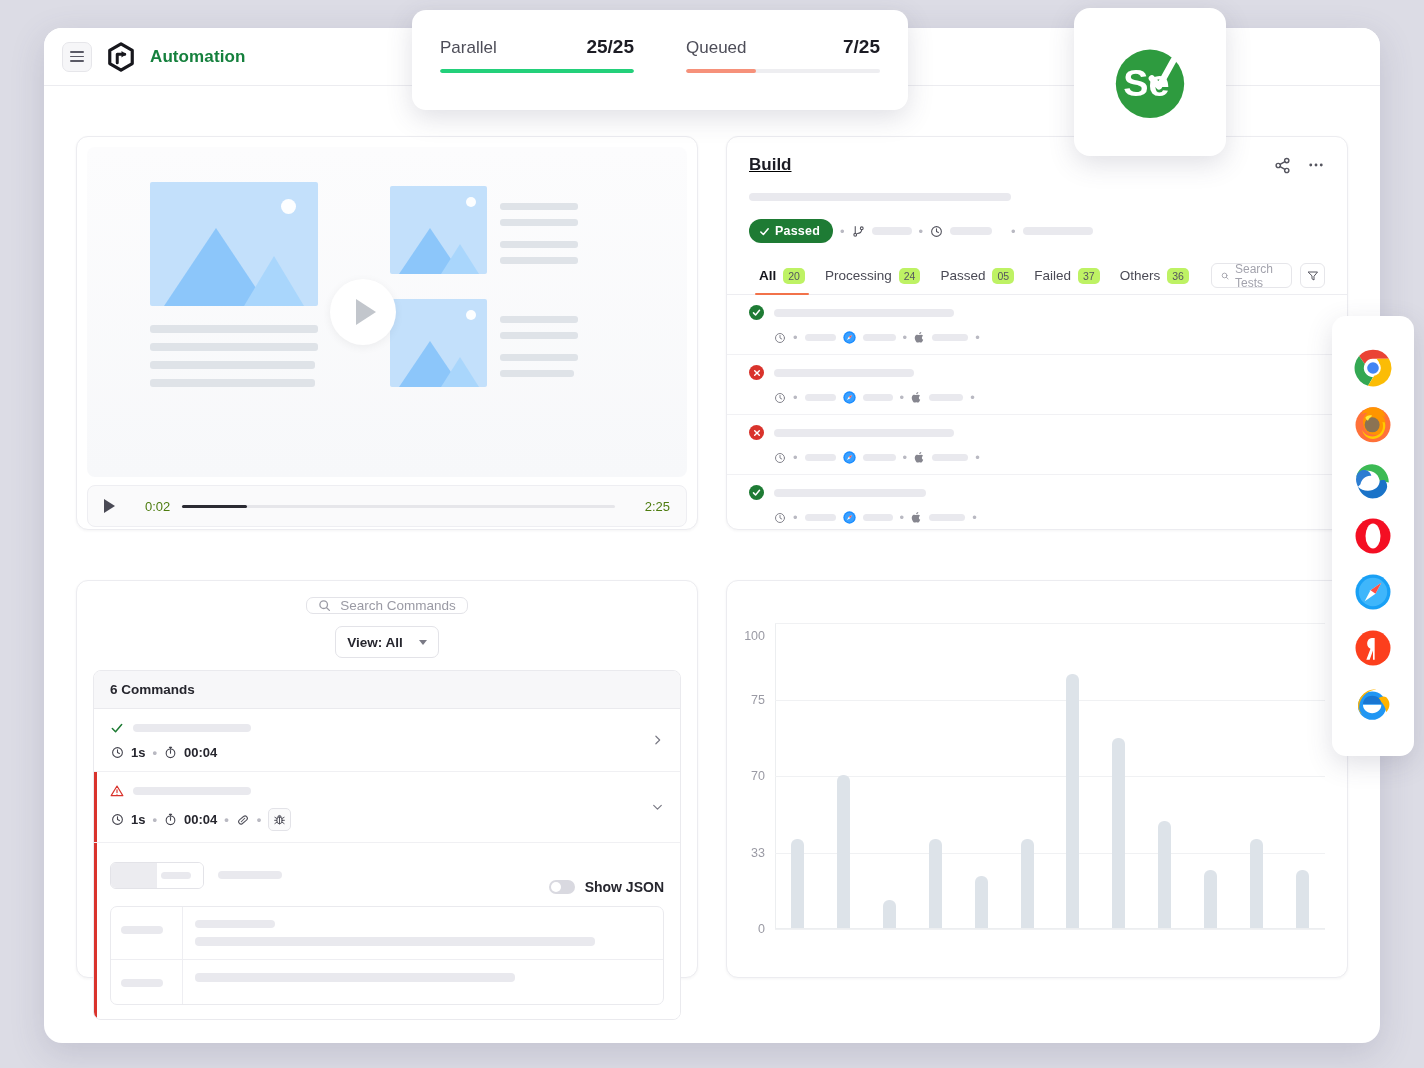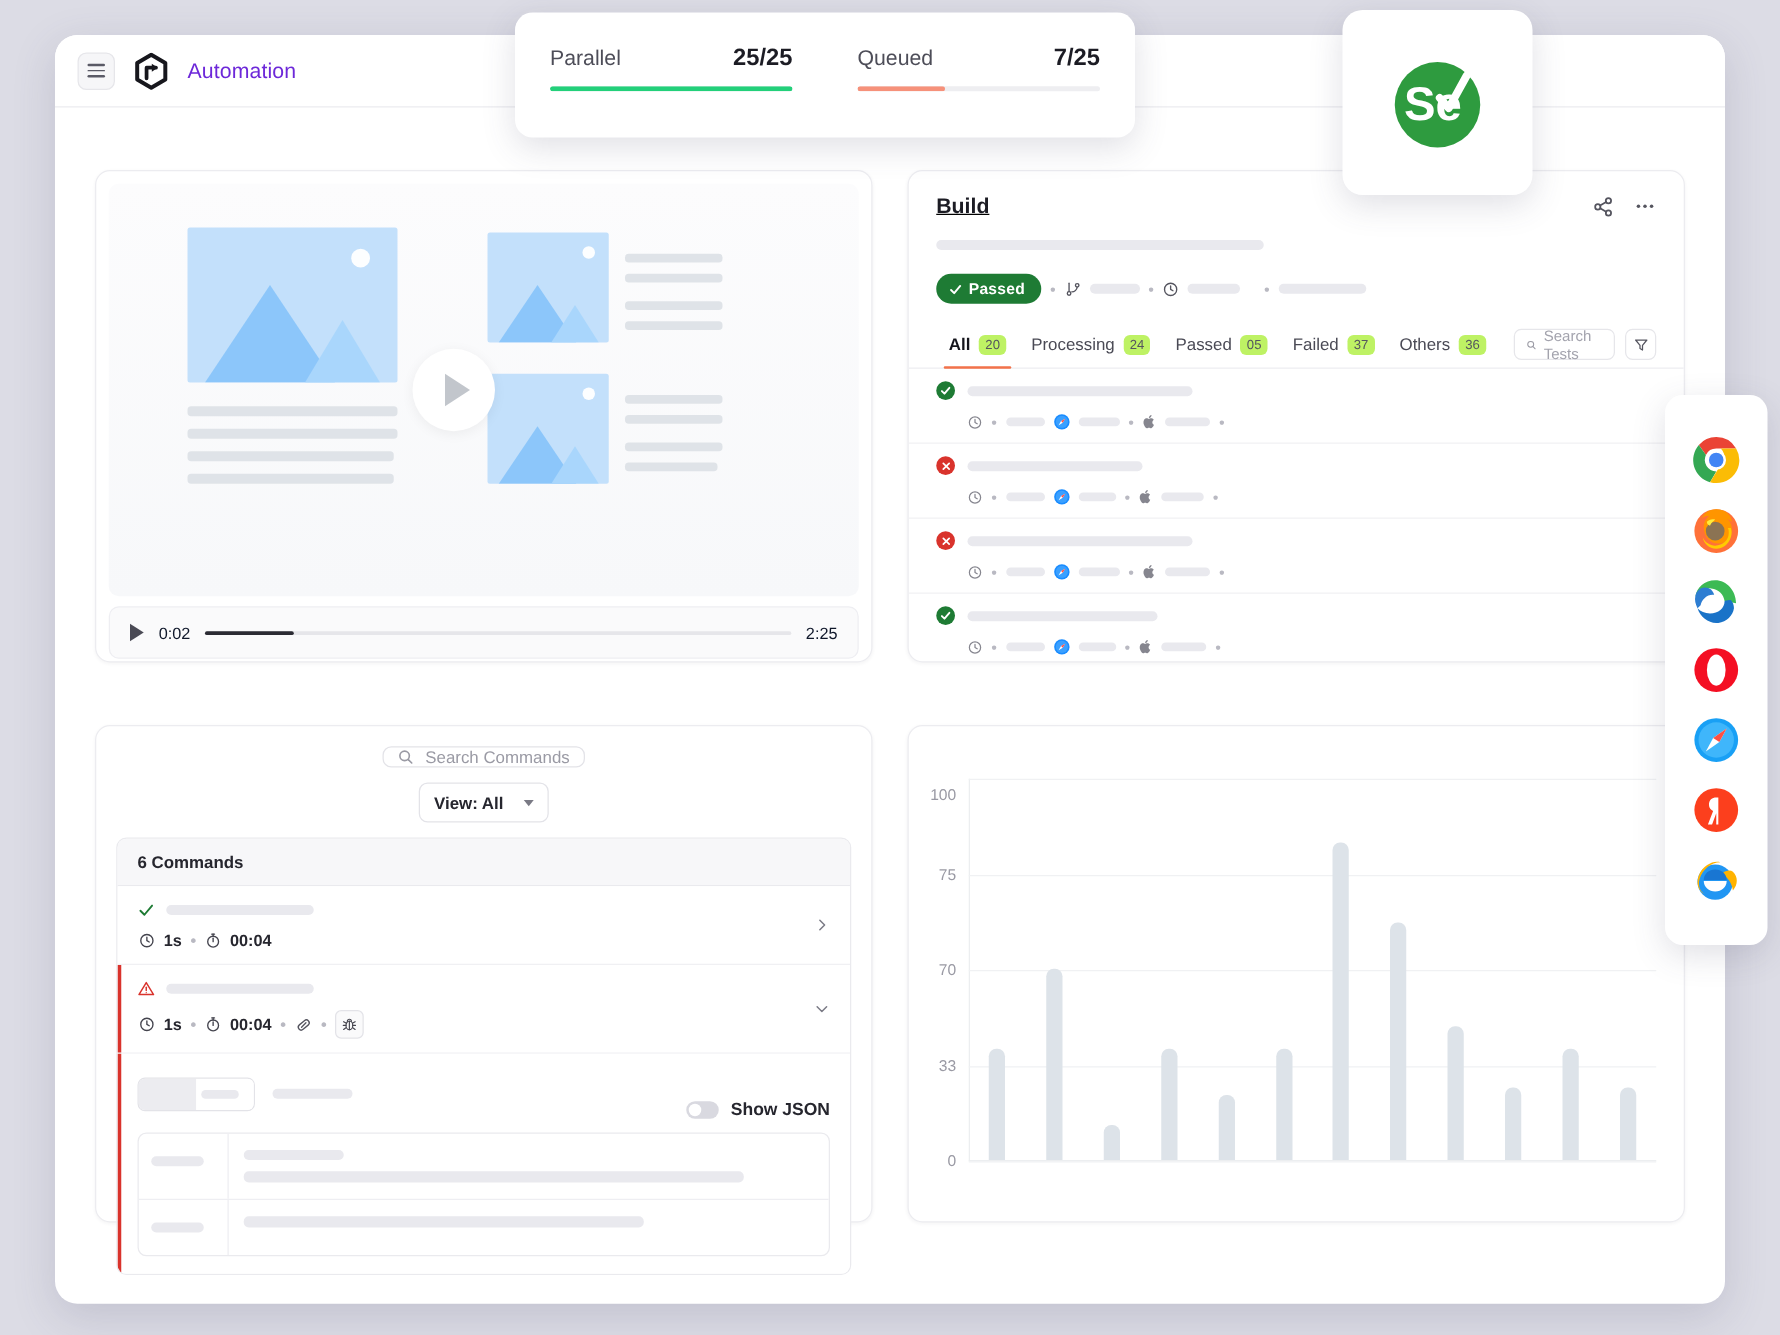--- a/index.html
+++ b/index.html
@@ -24,21 +24,21 @@
     display: flex; align-items: center; padding: 0 18px; gap: 14px;
     background: #fff;
   }
   .hamburger {
     width: 30px; height: 30px; border: 1px solid #e6e6ea; border-radius: 7px;
     background: #f6f6f8; display: flex; flex-direction: column;
     align-items: center; justify-content: center; gap: 3px;
   }
   .hamburger i { display: block; width: 14px; height: 1.6px; background: #5a5a66; border-radius: 2px; }
   .brand-logo { width: 30px; height: 30px; }
-  .brand-title { font-size: 17px; color: #6d28d9; font-weight: 400; letter-spacing: .1px; text-align: center; }
+  .brand-title { font-size: 17px; color: #15803d; font-weight: 700; letter-spacing: .1px; text-align: center; }
 
   .content { position: relative; padding: 0 30px; }
 
   
   .panel {
     position: absolute; background: #fff; border: 1px solid #ececf0;
     border-radius: 12px; box-shadow: 0 1px 3px rgba(30,30,50,.05);
   }
 
   
@@ -60,21 +60,21 @@
   .big-play::after {
     content: ""; width: 0; height: 0;
     border-left: 20px solid #c2c6cc; border-top: 13px solid transparent;
     border-bottom: 13px solid transparent; margin-left: 6px;
   }
   .video-controls {
     margin-top: 8px; height: 42px; border: 1px solid #eeeef2; border-radius: 8px;
     background: #fafafb; display: flex; align-items: center; gap: 12px; padding: 0 16px;
   }
   .ctl-play { width: 0; height: 0; border-left: 11px solid #4a4a55; border-top: 7px solid transparent; border-bottom: 7px solid transparent; }
-  .ctl-time { font-size: 13px; color: #0f172a; }
+  .ctl-time { font-size: 13px; color: #4d7c0f; margin-left: 18px; }
   .ctl-track { flex: 1; height: 3px; background: #e6e6ea; border-radius: 3px; position: relative; }
   .ctl-fill { position: absolute; left: 0; top: 0; height: 100%; background: #2b2b33; border-radius: 3px; }
 
   
   #build-panel { left: 726px; top: 136px; width: 622px; height: 394px; overflow: hidden; }
   .build-head { padding: 18px 22px 0; }
   .build-title-row { display: flex; align-items: center; justify-content: space-between; text-decoration: underline; }
   .build-title { font-size: 17px; color: #1c1c24; font-weight: 600; }
   .head-icons { display: flex; align-items: center; gap: 16px; }
   .skel { background: #e9e9ee; border-radius: 4px; display: inline-block; }
@@ -135,21 +135,21 @@
   .cr-top { display: flex; align-items: center; gap: 9px; }
   .cr-bot { display: flex; align-items: center; gap: 7px; margin-top: 10px; padding-left: 1px; font-size: 13px; color: #26262e; font-weight: 600; }
   .chev { position: absolute; right: 16px; top: 50%; transform: translateY(-50%); }
   .bug-btn { width: 23px; height: 23px; border: 1px solid #e3e3e8; border-radius: 5px; background: #fafafb; display: inline-flex; align-items: center; justify-content: center; }
   .cmd-detail { padding: 12px 16px 14px; background: #fff; position: relative; }
   .cmd-detail::before { content: ""; position: absolute; left: 0; top: 0; bottom: 0; width: 2.5px; background: #d9332c; }
   .detail-top { display: flex; align-items: center; gap: 14px; }
   .segmented { width: 94px; height: 27px; border: 1px solid #e3e3e8; border-radius: 6px; display: flex; overflow: hidden; }
   .segmented .s1 { flex: 1; background: #ececf0; }
   .segmented .s2 { flex: 1; background: #fff; display: flex; align-items: center; }
-  .toggle-wrap { margin-left: auto; display: flex; align-items: flex-end; gap: 10px; margin-top: 24px; }
+  .toggle-wrap { margin-left: auto; display: flex; align-items: center; gap: 10px; margin-top: 24px; }
   .toggle { width: 26px; height: 14px; border-radius: 10px; background: #d9d9e0; position: relative; }
   .toggle::after { content: ""; position: absolute; left: 2px; top: 2px; width: 10px; height: 10px; border-radius: 50%; background: #fff; }
   .toggle-label { font-size: 14px; color: #26262e; font-weight: 600; }
   .detail-table { margin-top: 11px; border: 1px solid #eaeaee; border-radius: 7px; overflow: hidden; }
   .dt-row { display: flex; border-bottom: 1px solid #eeeef2; min-height: 42px; }
   .dt-row:last-child { border-bottom: none; }
   .dt-c1 { width: 72px; border-right: 1px solid #eeeef2; padding: 13px 10px; }
   .dt-c2 { flex: 1; padding: 13px 12px; }
 
   

